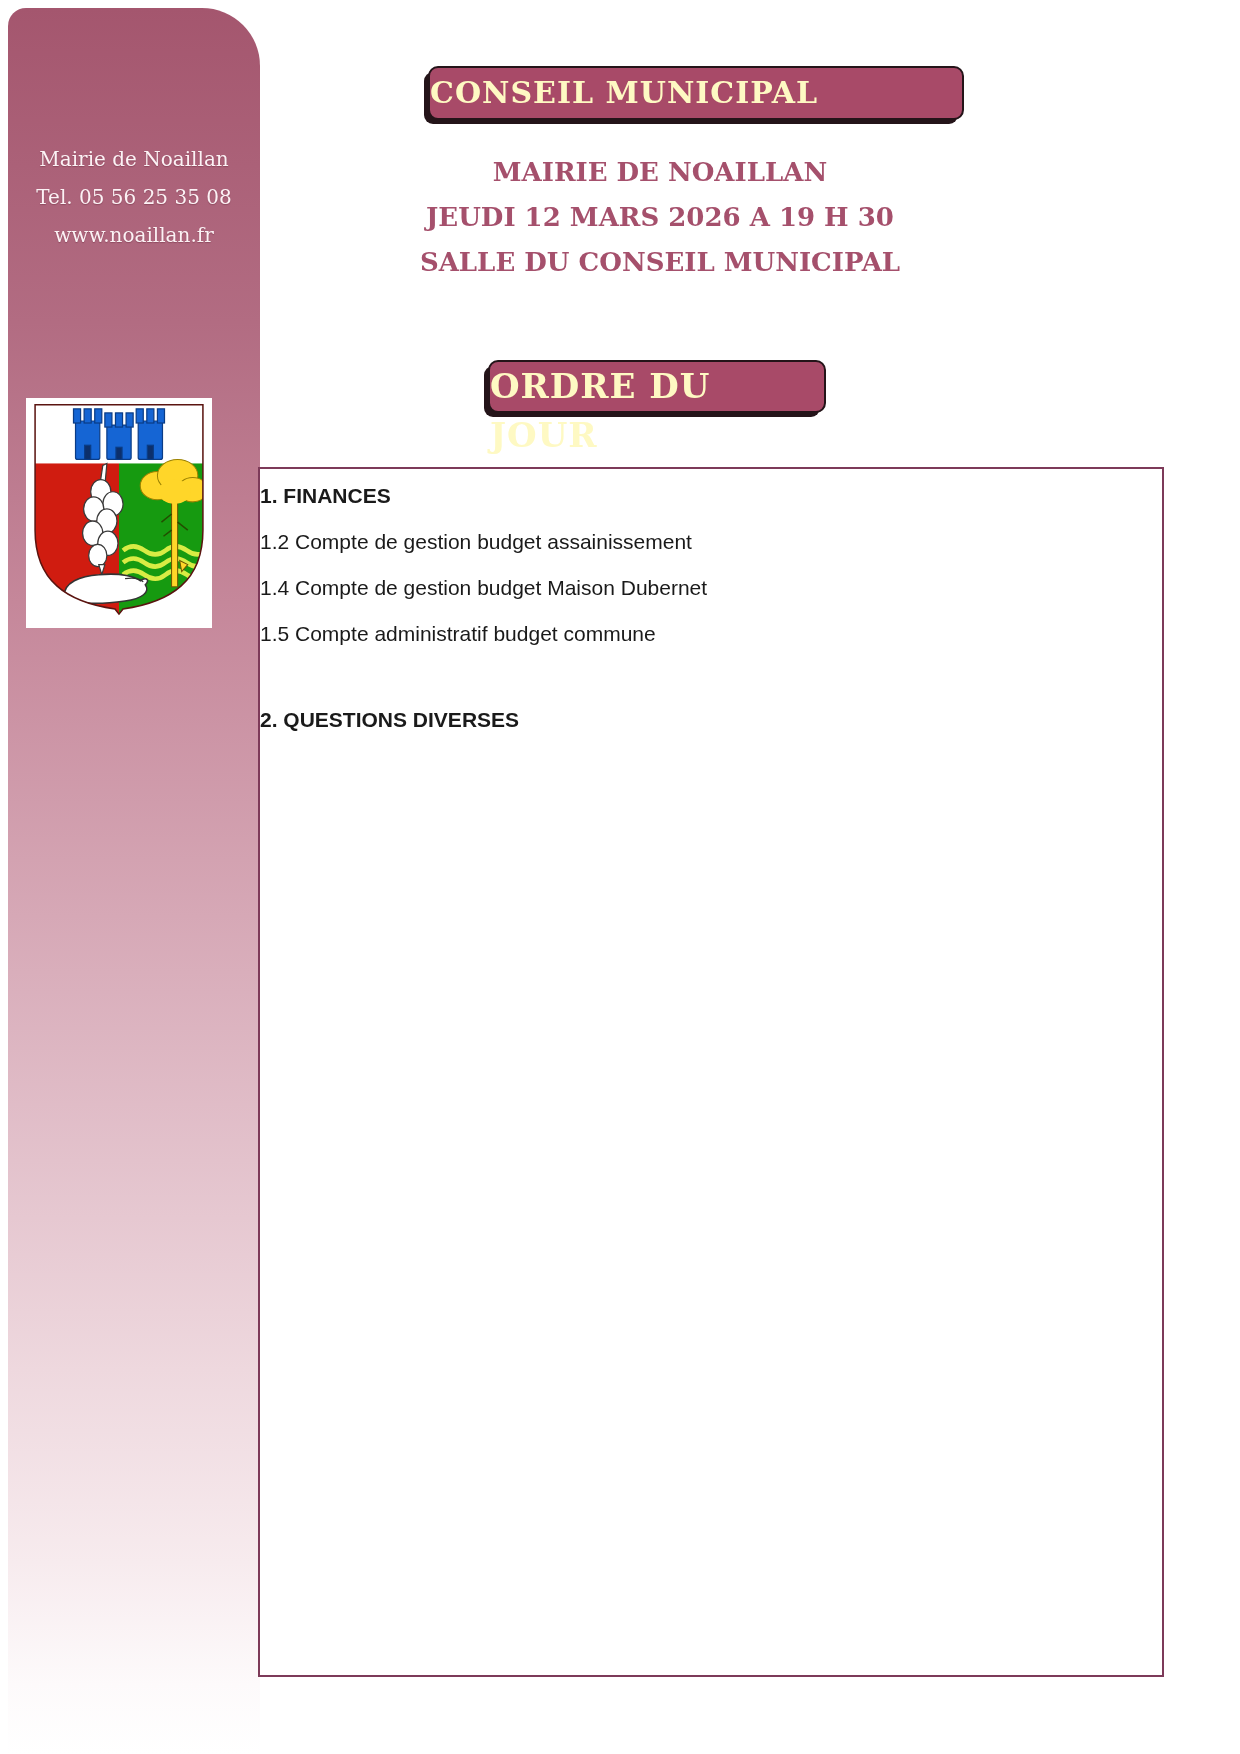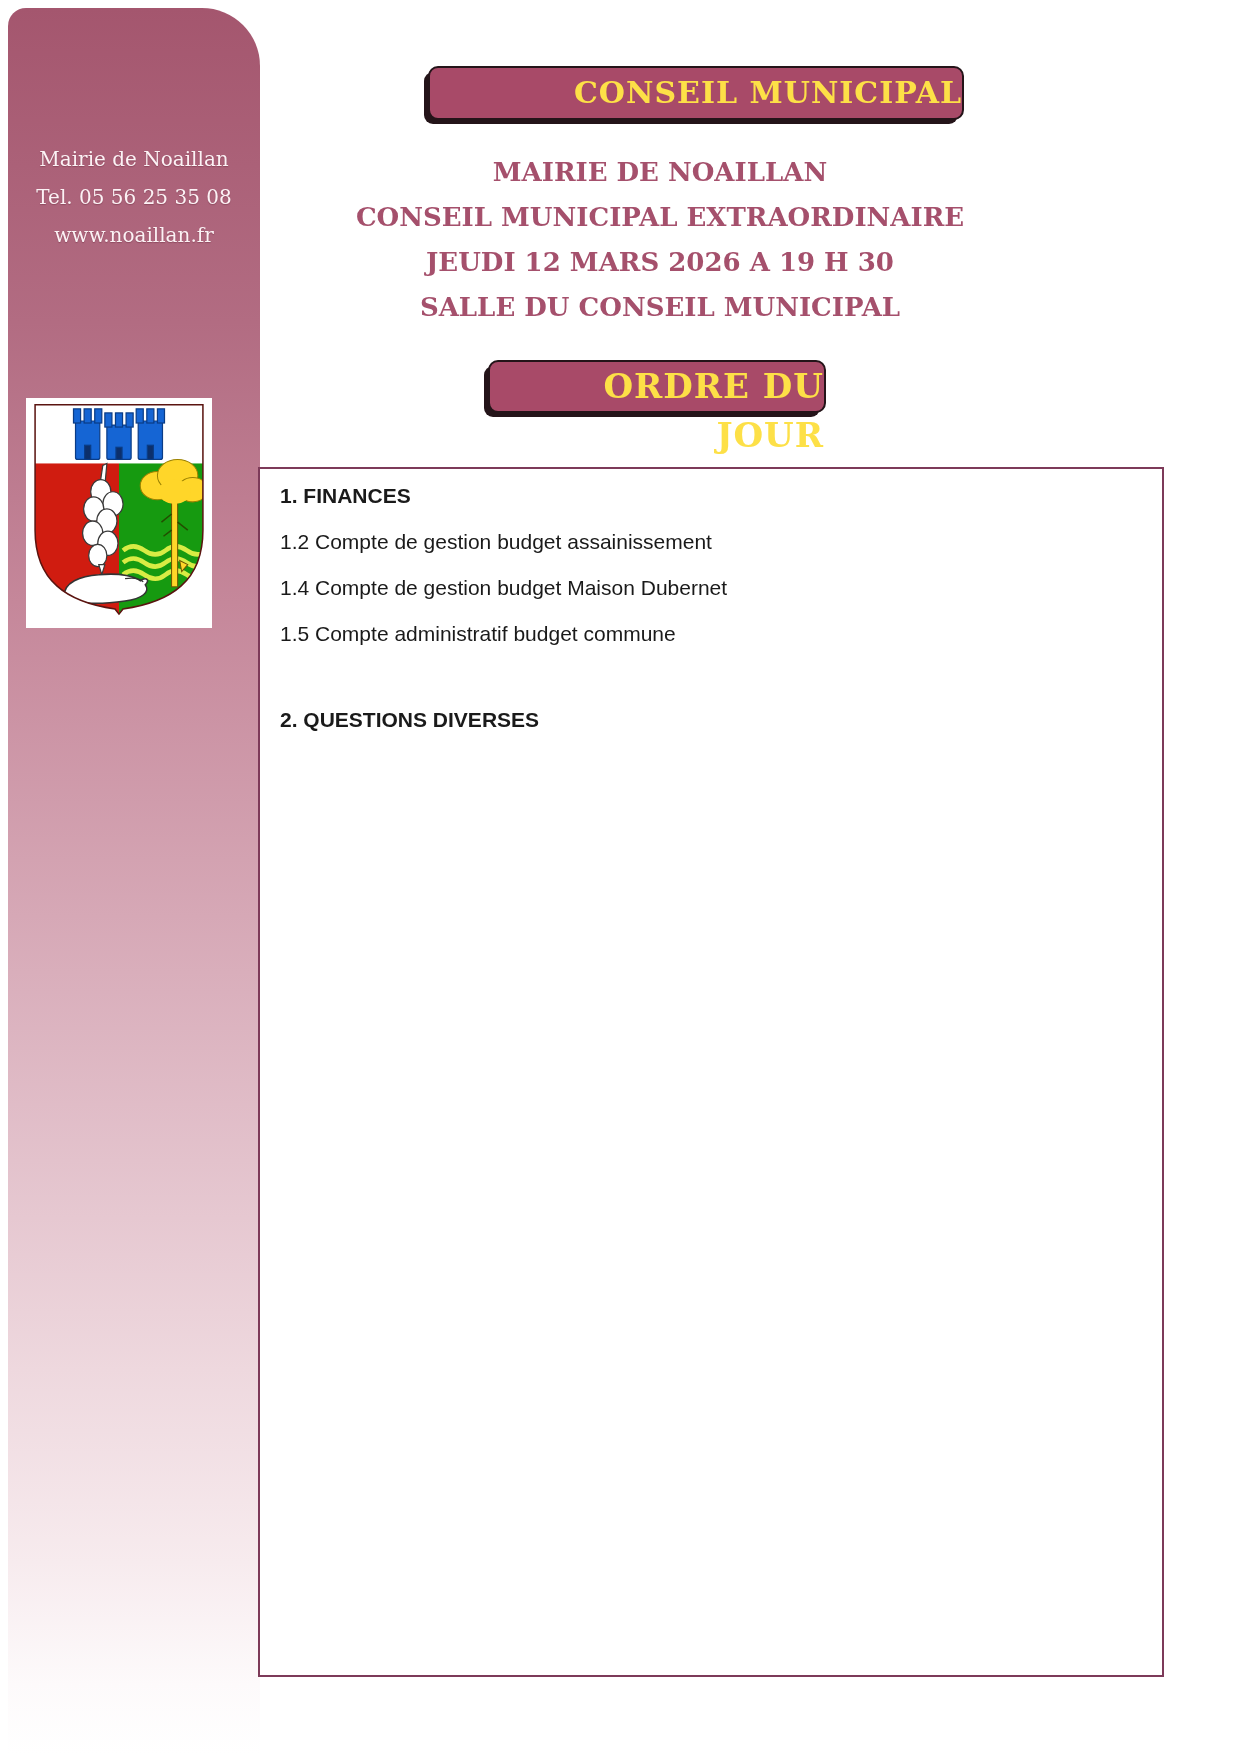--- a/index.html
+++ b/index.html
@@ -23,40 +23,40 @@
     text-shadow:0 1px 1px rgba(90,30,45,.35);
   }
   
   .emblem {
     position:absolute; left:26px; top:398px; width:186px; height:230px;
     background:#ffffff;
   }
   .emblem svg { display:block; margin:2px auto 0; }
   
   .banner {
-    position:absolute; background:#a84a68; color:#fde047;
+    position:absolute; background:#a84a68; color:#fef9c3;
     border:2px solid #241419; border-radius:10px;
     box-shadow:-5px 5px 0 -1px #241419;
     font-family:"DejaVu Serif", serif; font-weight:bold;
-    text-align:right; letter-spacing:1px;
+    text-align:left; letter-spacing:1px;
   }
   .banner-title { left:428px; top:66px; width:532px; height:50px; font-size:30px; line-height:50px; }
   .banner-agenda { left:488px; top:360px; width:334px; height:49px; font-size:34px; line-height:49px; }
   
   .heading {
     position:absolute; left:330px; top:150px; width:660px;
     text-align:center; color:#a5506c;
     font-family:"DejaVu Serif", serif; font-weight:bold;
     font-size:26px; line-height:45px;
   }
   
   .content-box {
     position:absolute; left:258px; top:467px; width:906px; height:1210px;
     border:2px solid #7d3a59; background:#ffffff;
-    box-sizing:border-box; padding:16px 20px 0 20px;
+    box-sizing:border-box; padding:16px 20px 0 0;
   }
   .content-box p {
     margin:0 0 24px 0; font-size:21px; line-height:22px; color:#1a1a1a;
     font-family:"Liberation Sans", sans-serif;
   }
   .content-box p.section-title { font-weight:bold; }
   .content-box p.section-2 { margin-top:64px; }
 </style>
 </head>
 <body>
@@ -141,21 +141,20 @@
         </g>
       </g>
       <path d="M7,4 H173 V128 C173,178 142,199 94,206 L90,211 L86,206 C38,199 7,178 7,128 Z" fill="none" stroke="#5a1410" stroke-width="1.5"></path>
     </svg>
   </div>
 
   <div class="banner banner-title">CONSEIL MUNICIPAL</div>
 
   <div class="heading">
     <div>MAIRIE DE NOAILLAN</div>
-    <div>CONSEIL MUNICIPAL EXTRAORDINAIRE</div>
     <div>JEUDI 12 MARS 2026 A 19 H 30</div>
     <div>SALLE DU CONSEIL MUNICIPAL</div>
   </div>
 
   <div class="banner banner-agenda">ORDRE DU JOUR</div>
 
   <div class="content-box">
     <p class="section-title">1. FINANCES</p>
     <p>1.2 Compte de gestion budget assainissement</p>
     <p>1.4 Compte de gestion budget Maison Dubernet</p>

